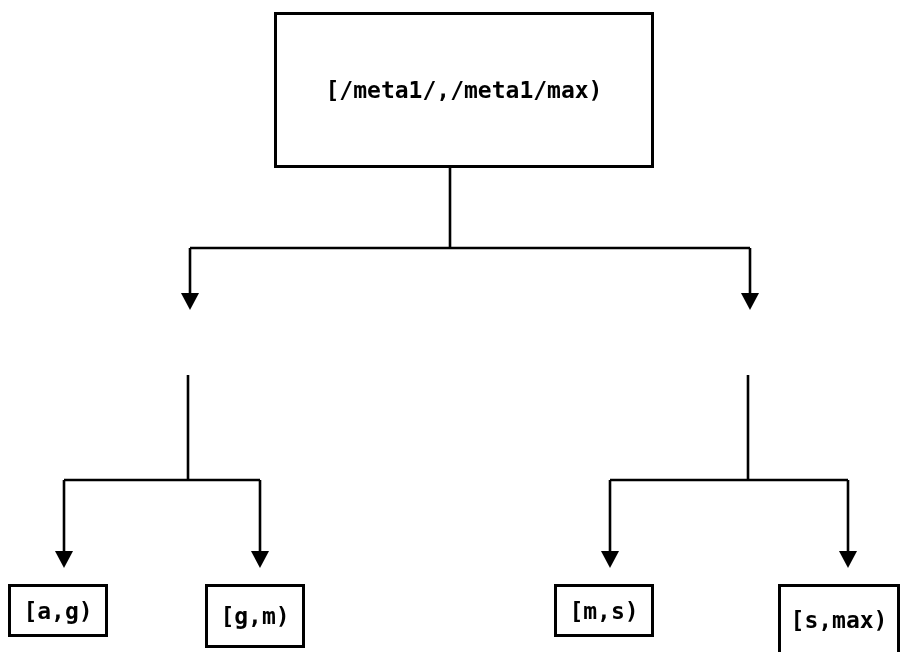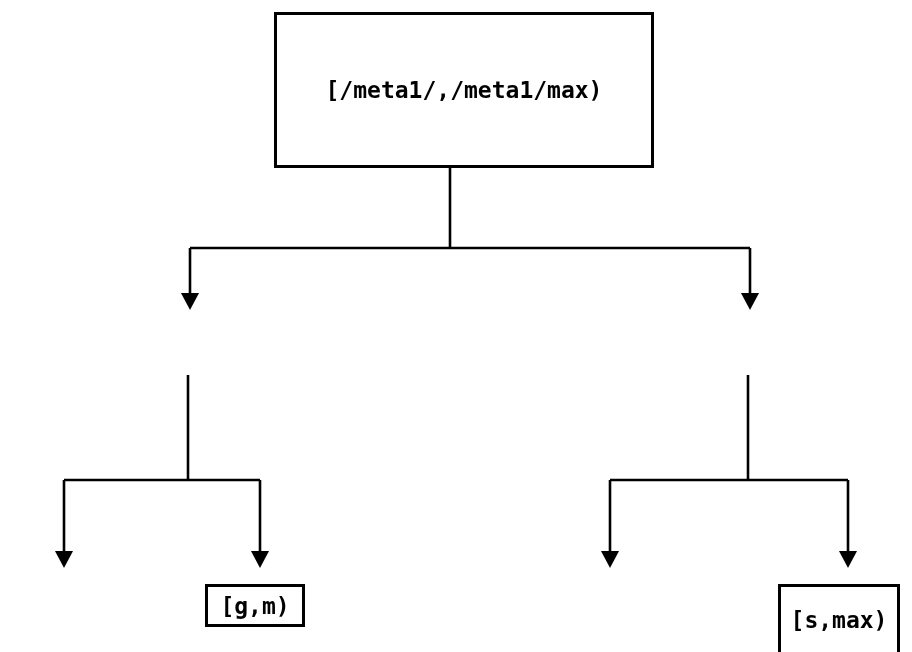--- a/index.html
+++ b/index.html
@@ -42,21 +42,21 @@
     font-size: 23px;
     font-weight: bold;
     color: #000000;
     white-space: nowrap;
     letter-spacing: 0;
   }
   .node-root  { left: 260px; top: 12px;  width: 380px; height: 156px; margin-left: 14px; }
   .node-left  { left: 22px;  top: 324px; width: 322px; height: 51px;  }
   .node-right { left: 582px; top: 324px; width: 322px; height: 51px;  }
   .node-leaf-ag   { left: 8px;   top: 584px; width: 100px; height: 53px; }
-  .node-leaf-gm   { left: 205px; top: 584px; width: 100px; height: 43px; }
+  .node-leaf-gm   { left: 205px; top: 584px; width: 100px; height: 64px; }
   .node-leaf-ms   { left: 554px; top: 584px; width: 100px; height: 53px; }
   .node-leaf-smax { left: 778px; top: 584px; width: 122px; height: 71px; }
 </style>
 </head>
 <body>
 
 <div class="canvas">
 
   <svg class="connectors" viewBox="0 0 912 652" xmlns="http://www.w3.org/2000/svg">
 
@@ -79,19 +79,21 @@
     <path d="M610,480 V552"></path>
     <path d="M848,480 V552"></path>
     <polygon points="601,551 619,551 610,568"></polygon>
     <polygon points="839,551 857,551 848,568"></polygon>
   </svg>
 
   <div class="node node-root">[/meta1/,/meta1/max)</div>
 
 
 
+  <div class="node node-leaf-ag">[a,g)</div>
 
   <div class="node node-leaf-gm">[g,m)</div>
 
+  <div class="node node-leaf-ms">[m,s)</div>
 
   <div class="node node-leaf-smax">[s,max)</div>
 
 </div>
 
 </body></html>

